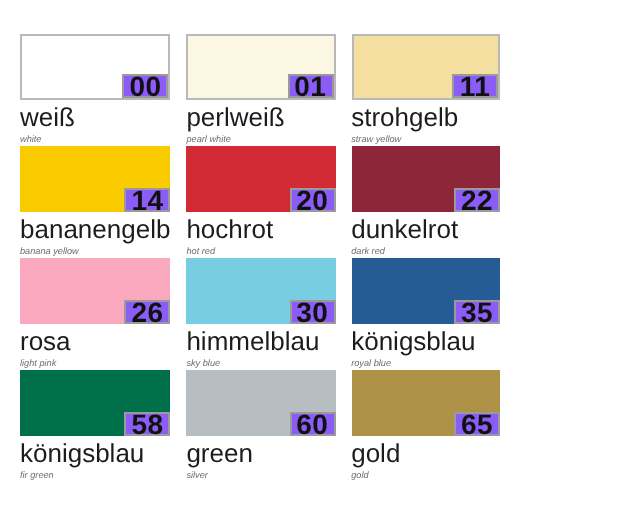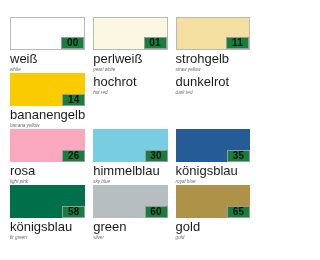--- a/index.html
+++ b/index.html
@@ -41,24 +41,24 @@
   
   .swatch.bordered {
     border: 1px solid #b9b9b9;
   }
   .badge {
     position: absolute;
     right: 0;
     bottom: 0;
     min-width: 23px;
     height: 12px;
-    background: #15803d;
+    background: #8b5cf6;
     border: 1px solid #9a9a9a;
     box-sizing: border-box;
-    font-size: 10px;
+    font-size: 14px;
     font-weight: bold;
     color: #111111;
     letter-spacing: 0.2px;
     display: flex;
     align-items: center;
     justify-content: center;
     line-height: 1;
   }
   .name-de {
     margin-top: 2px;
@@ -107,25 +107,31 @@
 
   <div class="cell">
     <div class="swatch" style="background: rgb(250, 204, 0);">
       <div class="badge">14</div>
     </div>
     <div class="name-de">bananengelb</div>
     <div class="name-en">banana yellow</div>
   </div>
 
   <div class="cell">
+    <div class="swatch" style="background: rgb(210, 43, 54);">
+      <div class="badge">20</div>
+    </div>
     <div class="name-de">hochrot</div>
     <div class="name-en">hot red</div>
   </div>
 
   <div class="cell">
+    <div class="swatch" style="background: rgb(142, 38, 57);">
+      <div class="badge">22</div>
+    </div>
     <div class="name-de">dunkelrot</div>
     <div class="name-en">dark red</div>
   </div>
 
   <div class="cell">
     <div class="swatch" style="background: rgb(249, 168, 190); padding-left: 24px;">
       <div class="badge">26</div>
     </div>
     <div class="name-de">rosa</div>
     <div class="name-en">light pink</div>

